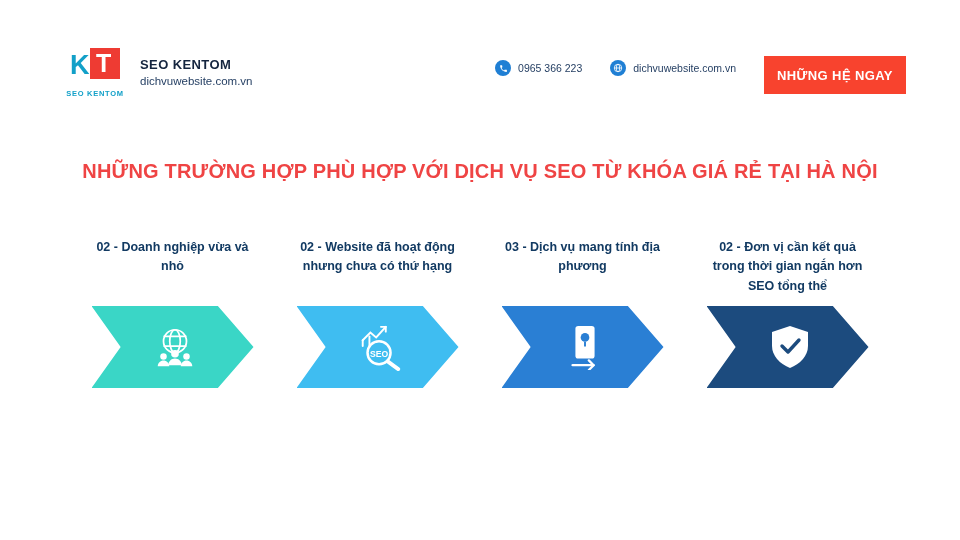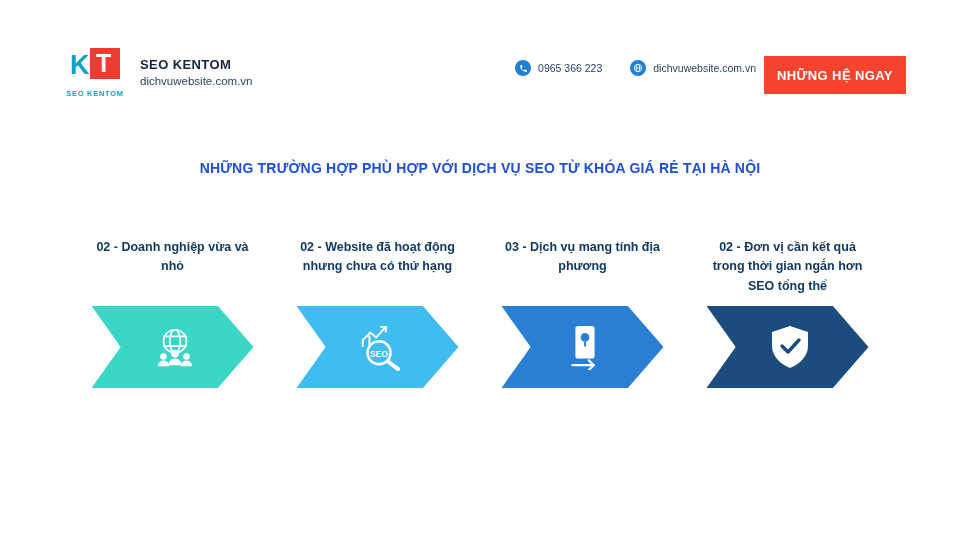--- a/index.html
+++ b/index.html
@@ -94,21 +94,21 @@
     line-height: 1.35;
   }
   .brand-text .brand-site {
     font-size: 11.5px;
     color: #1f3a5f;
     line-height: 1.35;
   }
 
   .contacts {
     position: absolute;
-    right: 204px;
+    right: 224px;
     top: 16px;
     display: flex;
     align-items: center;
     gap: 28px;
   }
   .contact-item {
     display: flex;
     align-items: center;
     gap: 7px;
     font-size: 10.5px;
@@ -145,24 +145,24 @@
     font-family: "Liberation Sans", sans-serif;
   }
 
   
   .title {
     position: absolute;
     top: 160px;
     left: 0;
     width: 960px;
     text-align: center;
-    font-size: 14px;
+    font-size: 20px;
     font-weight: bold;
     letter-spacing: 0.2px;
-    color: #1d4ed8;
+    color: #ef4444;
   }
 
   
   .steps {
     position: absolute;
     top: 238px;
     left: 80px;
     width: 800px;
     display: flex;
     gap: 20px;

